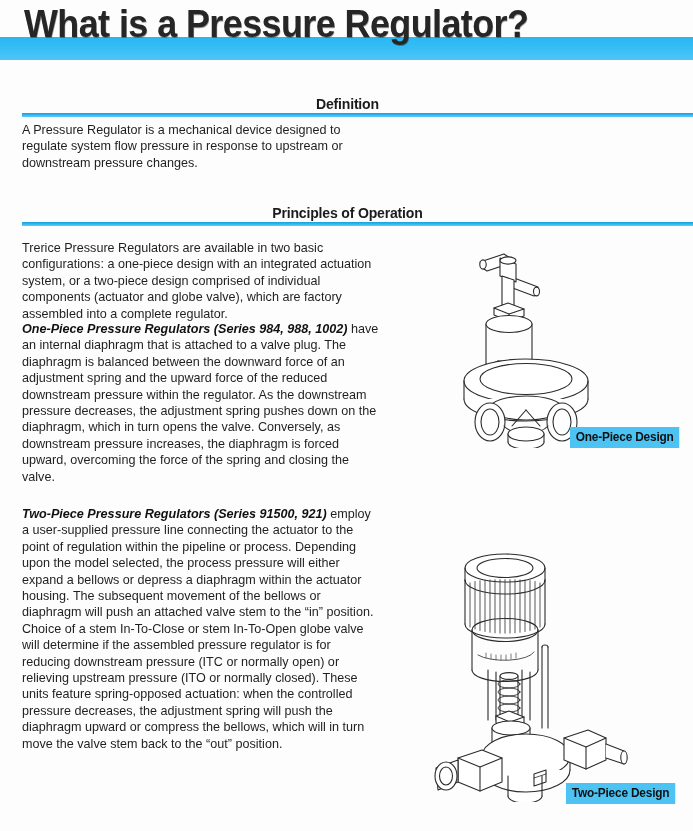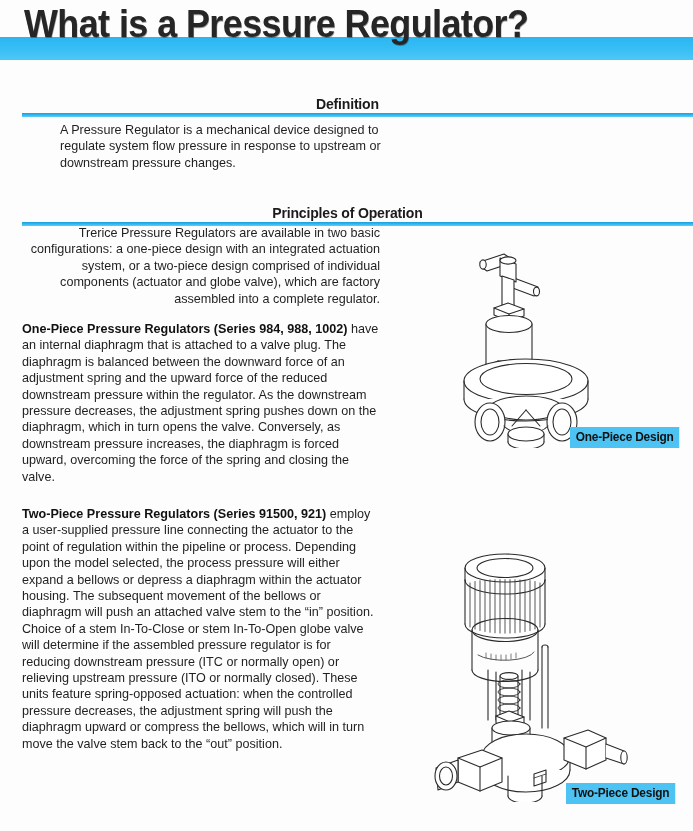--- a/index.html
+++ b/index.html
@@ -77,20 +77,21 @@
     left: 22px;
     width: 358px;
     font-size: 12.6px;
     line-height: 16.4px;
     color: #1f1f1f;
     text-align: left;
   }
   .para b {
     font-weight: bold;
     color: #111111;
+    font-style: italic;
   }
 
   
   .fig-label {
     position: absolute;
     background: #4cc3f2;
     color: #111111;
     font-size: 12.5px;
     font-weight: bold;
     letter-spacing: -0.2px;
@@ -116,28 +117,28 @@
 <div id="header">
   <div id="header-band"></div>
   <div id="page-title">What is a Pressure Regulator?</div>
 </div>
 
 <div class="section-head" style="top:96px;">
   <span class="head-text">Definition</span>
   <span class="section-rule"></span>
 </div>
 
-<div class="para" style="top:122px;margin-left:38px;">A Pressure Regulator is a mechanical device designed to regulate system flow pressure in response to upstream or downstream pressure changes.</div>
+<div class="para" style="top:122px;">A Pressure Regulator is a mechanical device designed to regulate system flow pressure in response to upstream or downstream pressure changes.</div>
 
 <div class="section-head" style="top:205px;">
   <span class="head-text">Principles of Operation</span>
   <span class="section-rule"></span>
 </div>
 
-<div class="para" style="top:225px;text-align:right;">Trerice Pressure Regulators are available in two basic configurations: a one-piece design with an integrated actuation system, or a two-piece design comprised of individual components (actuator and globe valve), which are factory assembled into a complete regulator.</div>
+<div class="para" style="top:240px;">Trerice Pressure Regulators are available in two basic configurations: a one-piece design with an integrated actuation system, or a two-piece design comprised of individual components (actuator and globe valve), which are factory assembled into a complete regulator.</div>
 
 <div class="para" style="top:321px;"><b>One-Piece Pressure Regulators (Series 984, 988, 1002)</b><span> have an internal diaphragm that is attached to a valve plug. The diaphragm is balanced between the downward force of an adjustment spring and the upward force of the reduced downstream pressure within the regulator. As the downstream pressure decreases, the adjustment spring pushes down on the diaphragm, which in turn opens the valve. Conversely, as downstream pressure increases, the diaphragm is forced upward, overcoming the force of the spring and closing the valve.</span></div>
 
 <div class="para" style="top:506px;"><b>Two-Piece Pressure Regulators (Series 91500, 921)</b><span> employ a user-supplied pressure line connecting the actuator to the point of regulation within the pipeline or process. Depending upon the model selected, the process pressure will either expand a bellows or depress a diaphragm within the actuator housing. The subsequent movement of the bellows or diaphragm will push an attached valve stem to the “in” position. Choice of a stem In-To-Close or stem In-To-Open globe valve will determine if the assembled pressure regulator is for reducing downstream pressure (ITC or normally open) or relieving upstream pressure (ITO or normally closed). These units feature spring-opposed actuation: when the controlled pressure decreases, the adjustment spring will push the diaphragm upward or compress the bellows, which will in turn move the valve stem back to the “out” position.</span></div>
 
 <div class="figure" id="fig-one-piece">
   <svg width="220" height="200" viewBox="0 0 220 200" fill="none" stroke="#2b2b2b" stroke-width="1.1" stroke-linejoin="round" stroke-linecap="round">
 
     <path d="M42 14 L66 6 L72 10 L73 15 L49 23 L43 19 Z" fill="#ffffff"></path>
     <ellipse cx="45" cy="16.5" rx="3.2" ry="4.6" fill="#ffffff"></ellipse>

